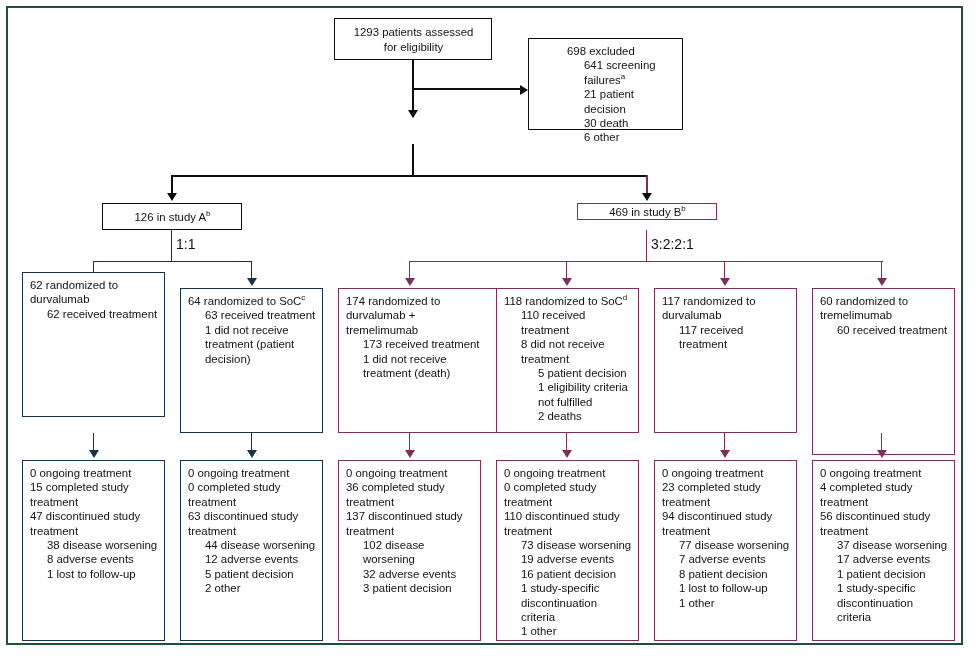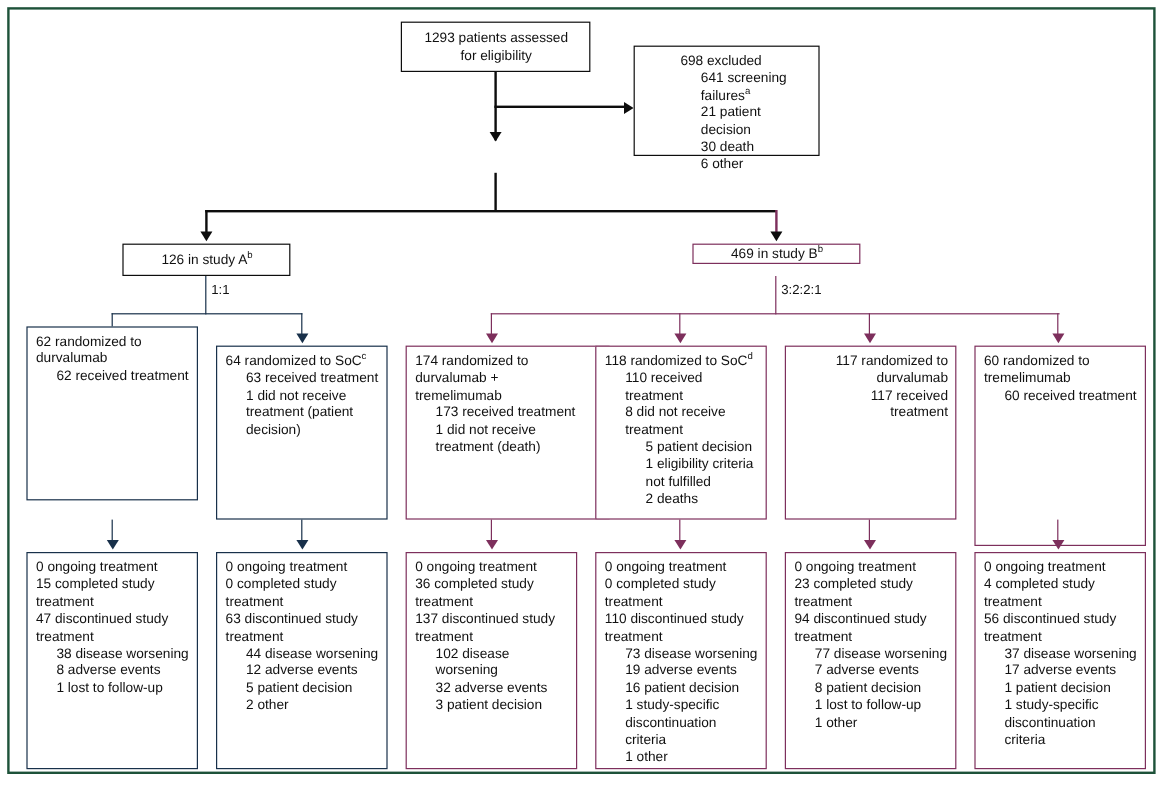--- a/index.html
+++ b/index.html
@@ -26,21 +26,21 @@
   .vline{position:absolute;background:#0d0d0d;width:1.6px;}
   .hline{position:absolute;background:#0d0d0d;height:1.6px;}
   .vline.navy,.hline.navy{background:#18304a;}
   .vline.purple,.hline.purple{background:#7d2f5c;}
 
   .arw{position:absolute;width:0;height:0;border-left:5px solid transparent;border-right:5px solid transparent;border-top:8px solid #0d0d0d;}
   .arw.navy{border-top-color:#18304a;}
   .arw.purple{border-top-color:#7d2f5c;}
   .arw-r{position:absolute;width:0;height:0;border-top:5px solid transparent;border-bottom:5px solid transparent;border-left:8px solid #0d0d0d;}
 
-  .ratio{position:absolute;font-size:11px;color:#111;}
+  .ratio{position:absolute;font-size:14px;color:#111;}
 </style>
 </head>
 <body>
 
 <div id="canvas">
   <div id="frame"></div>
 
   <div class="box k-black center-text" style="left:334px;top:18px;width:158px;height:42px;">
     <div class="pad ctr" style="width:100%;">
       <span class="ln">1293 patients assessed</span>
@@ -139,21 +139,21 @@
       <span class="ln l1">110 received treatment</span>
       <span class="ln l1">8 did not receive</span>
       <span class="ln l1">treatment</span>
       <span class="ln l2">5 patient decision</span>
       <span class="ln l2">1 eligibility criteria</span>
       <span class="ln l2">not fulfilled</span>
       <span class="ln l2">2 deaths</span>
     </div>
   </div>
 
-  <div class="box k-purple" style="left:654px;top:288px;width:143px;height:145px;text-align:right;">
+  <div class="box k-purple" style="left:654px;top:288px;width:143px;height:145px;">
     <div class="pad">
       <span class="ln l0">117 randomized to</span>
       <span class="ln l0">durvalumab</span>
       <span class="ln l1">117 received treatment</span>
     </div>
   </div>
 
   <div class="box k-purple" style="left:812px;top:288px;width:143px;height:167px;">
     <div class="pad">
       <span class="ln l0">60 randomized to</span>

